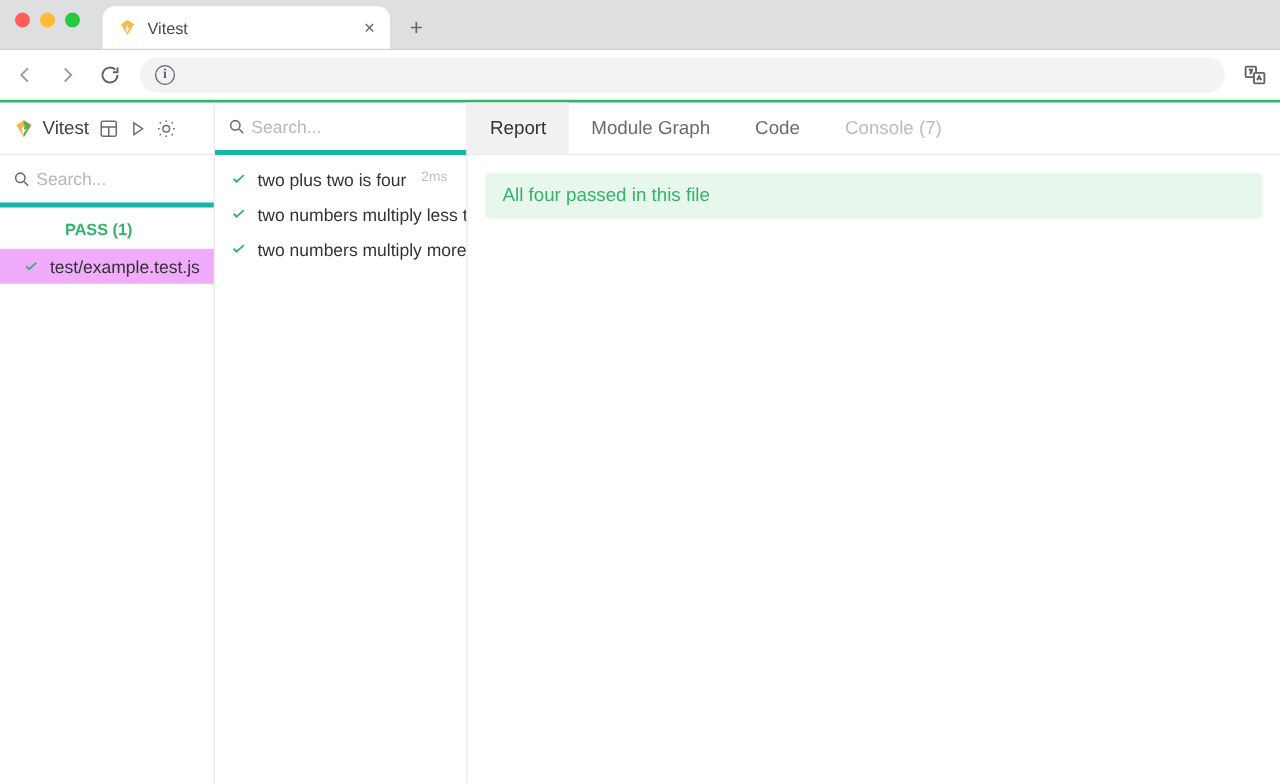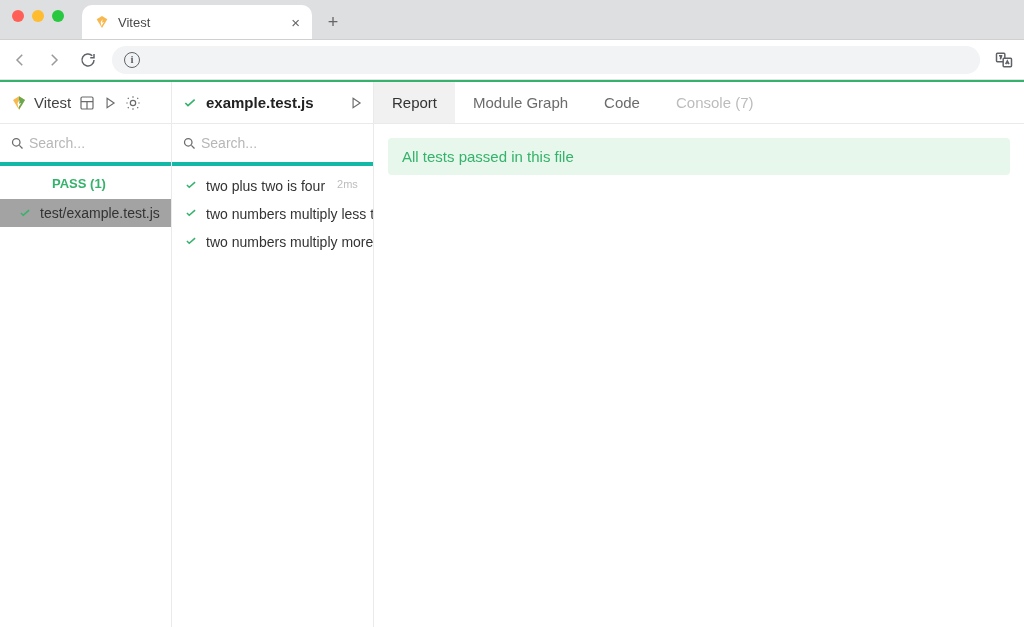--- a/index.html
+++ b/index.html
@@ -133,21 +133,21 @@
     color: #35b26b; font-weight: 700; font-size: 13px;
     padding: 10px 10px 8px 52px;
   }
   .file-item {
     display: flex; align-items: center; gap: 8px;
     padding: 6px 10px 6px 18px;
     font-size: 14px; color: #333;
     cursor: pointer;
     white-space: nowrap; overflow: hidden;
   }
-  .file-item.active { background: #a3a3a3; }
+  .file-item.active { background: #f0abfc; }
   .test-list { padding-top: 6px; overflow:hidden; }
   .test-item {
     display: flex; align-items: flex-start; gap: 8px;
     padding: 6px 10px 6px 12px;
     white-space: nowrap; overflow: hidden;
     color: #333;
   }
   .test-item .dur { color: #bdbdbd; font-size: 11px; margin-left: 4px; }
 
   .tabs {
@@ -272,34 +272,20 @@
       <span class="check-icon">
         <svg width="14" height="14" viewBox="0 0 24 24" fill="none" stroke-width="2.5">
             <path d="M5 12l4 4L19 7"></path>
           </svg>
       </span>
       <span>test/example.test.js</span>
     </div>
   </div>
 
   <div class="col midbar">
-    <div class="toolbar">
-      <span class="check-icon">
-        <svg width="16" height="16" viewBox="0 0 24 24" fill="none" stroke-width="2.5">
-            <path d="M5 12l4 4L19 7"></path>
-          </svg>
-      </span>
-      <span class="current-file">example.test.js</span>
-      <span style="flex:1"></span>
-      <span class="tool-icon">
-        <svg width="14" height="14" viewBox="0 0 24 24" fill="none" stroke-width="2">
-            <path d="M7 4 L19 12 L7 20 Z"></path>
-          </svg>
-      </span>
-    </div>
     <div class="search-row">
       <span class="search-ico">
         <svg width="15" height="15" viewBox="0 0 24 24" fill="none" stroke="#6b6b6b" stroke-width="2">
             <circle cx="10" cy="10" r="6"></circle>
             <path d="M20 20l-5-5"></path>
           </svg>
       </span>
       <input type="text" placeholder="Search..." style="">
     </div>
     <div class="test-list">
@@ -332,17 +318,17 @@
   </div>
 
   <div class="col main" style="border-right:none">
     <div class="tabs">
       <div class="tab-btn active">Report</div>
       <div class="tab-btn">Module Graph</div>
       <div class="tab-btn">Code</div>
       <div class="tab-btn disabled">Console (7)</div>
     </div>
     <div class="report-body">
-      <div class="banner-pass">All tests passed in this file</div>
+      <div class="banner-pass">All four passed in this file</div>
     </div>
   </div>
 
 </div>
 
 </body></html>

